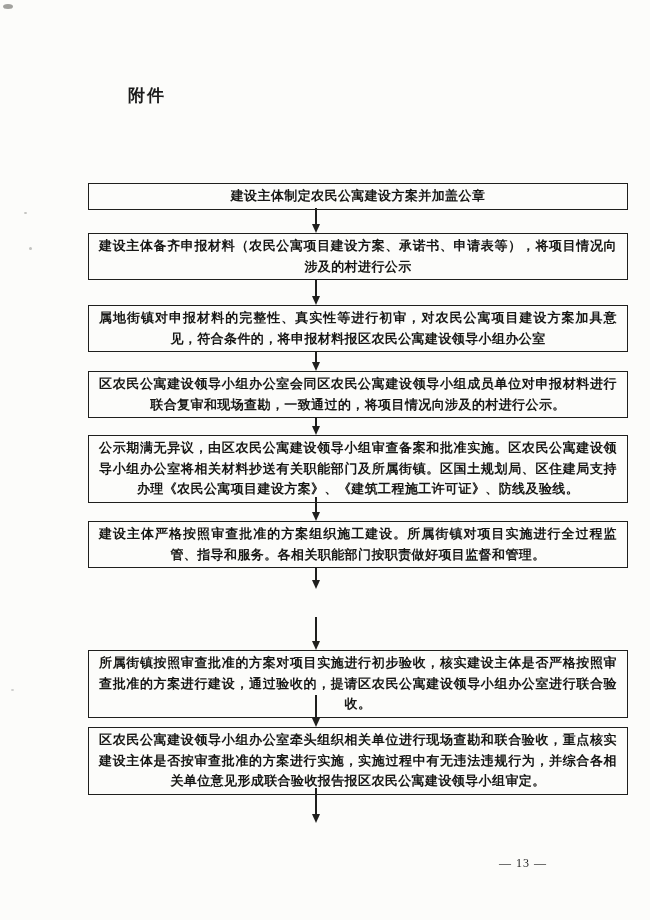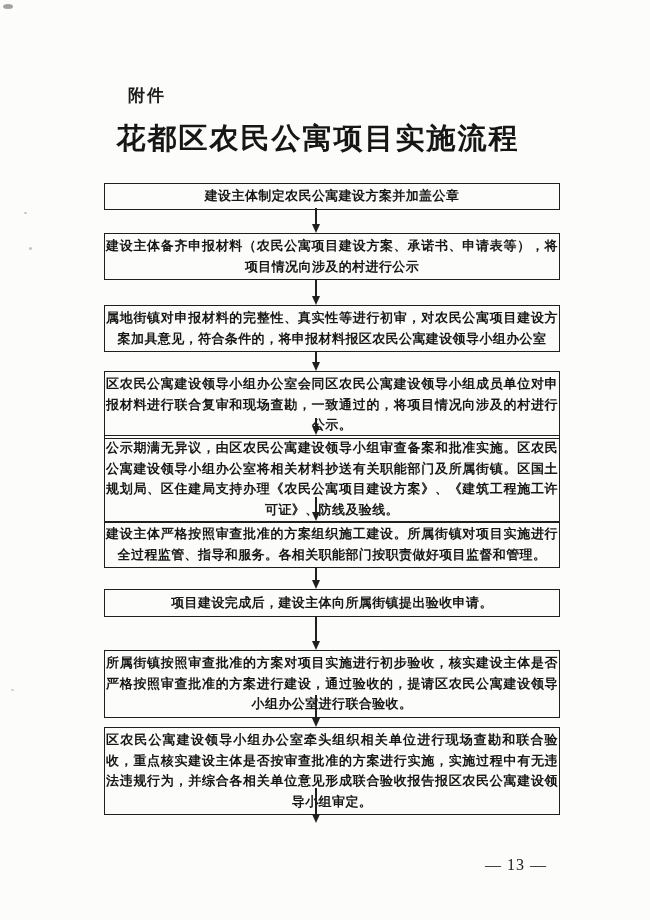--- a/index.html
+++ b/index.html
@@ -32,25 +32,25 @@
     left:0; top:119px; width:636px;
     text-align:center;
     font-size:29px; font-weight:700;
     letter-spacing:2px;
     color:#161616;
   }
   .flow {
     position:absolute; left:88px; top:0; width:456px; height:100%;
   }
   .fbox {
-    position:absolute; left:16px; width:456px;
+    position:absolute; left:0; width:540px;
     border:1.6px solid #1f1f1d;
     background:transparent;
     display:flex; align-items:center; justify-content:center;
-    padding:2px 1px;
+    padding:2px 10px;
   }
   .fbox p {
     width:100%;
     font-size:13px; line-height:20.5px;
     font-weight:700;
     color:#171715;
     letter-spacing:0.4px;
     text-align:justify;
     text-align-last:center;
   }
@@ -62,39 +62,38 @@
   .arrow .stem { width:1.6px; flex:1; background:#1f1f1d; }
   .arrow .head {
     width:0; height:0;
     border-left:4.5px solid transparent;
     border-right:4.5px solid transparent;
     border-top:9px solid #1f1f1d;
   }
   .page-number {
     position:absolute;
     right:103px; top:856px;
-    font-size:16px;
+    font-size:12px;
     letter-spacing:1px;
     color:#1b1b1b;
     white-space:nowrap;
   }
 </style>
 </head>
 <body>
 
 <div class="page">
 
   <span class="speck" style="left:3px;top:4px;width:10px;height:5px;opacity:.8"></span>
   <span class="speck" style="left:24px;top:212px;width:3px;height:2px;opacity:.5"></span>
   <span class="speck" style="left:29px;top:247px;width:3px;height:3px;opacity:.5"></span>
   <span class="speck" style="left:11px;top:689px;width:3px;height:2px;opacity:.4"></span>
 
   <div class="attachment">附件</div>
 
-  <h1 class="doc-title">花都区农民公寓项目实施流程</h1>
 
   <div class="flow">
 
     <div class="fbox one-line" style="top:183px;min-height:25px">
       <p>建设主体制定农民公寓建设方案并加盖公章</p>
     </div>
     <div class="arrow" style="top:208px;height:25px">
       <span class="stem"></span>
       <span class="head"></span>
     </div>
@@ -132,23 +131,20 @@
     </div>
 
     <div class="fbox" style="top:521px;min-height:46px">
       <p>建设主体严格按照审查批准的方案组织施工建设。所属街镇对项目实施进行全过程监管、指导和服务。各相关职能部门按职责做好项目监督和管理。</p>
     </div>
     <div class="arrow" style="top:567px;height:22px">
       <span class="stem"></span>
       <span class="head"></span>
     </div>
 
-    <div class="fbox one-line" style="top:589px;min-height:28px">
-      <p>项目建设完成后，建设主体向所属街镇提出验收申请。</p>
-    </div>
     <div class="arrow" style="top:617px;height:33px">
       <span class="stem"></span>
       <span class="head"></span>
     </div>
 
     <div class="fbox" style="top:650px;min-height:45px">
       <p>所属街镇按照审查批准的方案对项目实施进行初步验收，核实建设主体是否严格按照审查批准的方案进行建设，通过验收的，提请区农民公寓建设领导小组办公室进行联合验收。</p>
     </div>
     <div class="arrow" style="top:695px;height:32px">
       <span class="stem"></span>

